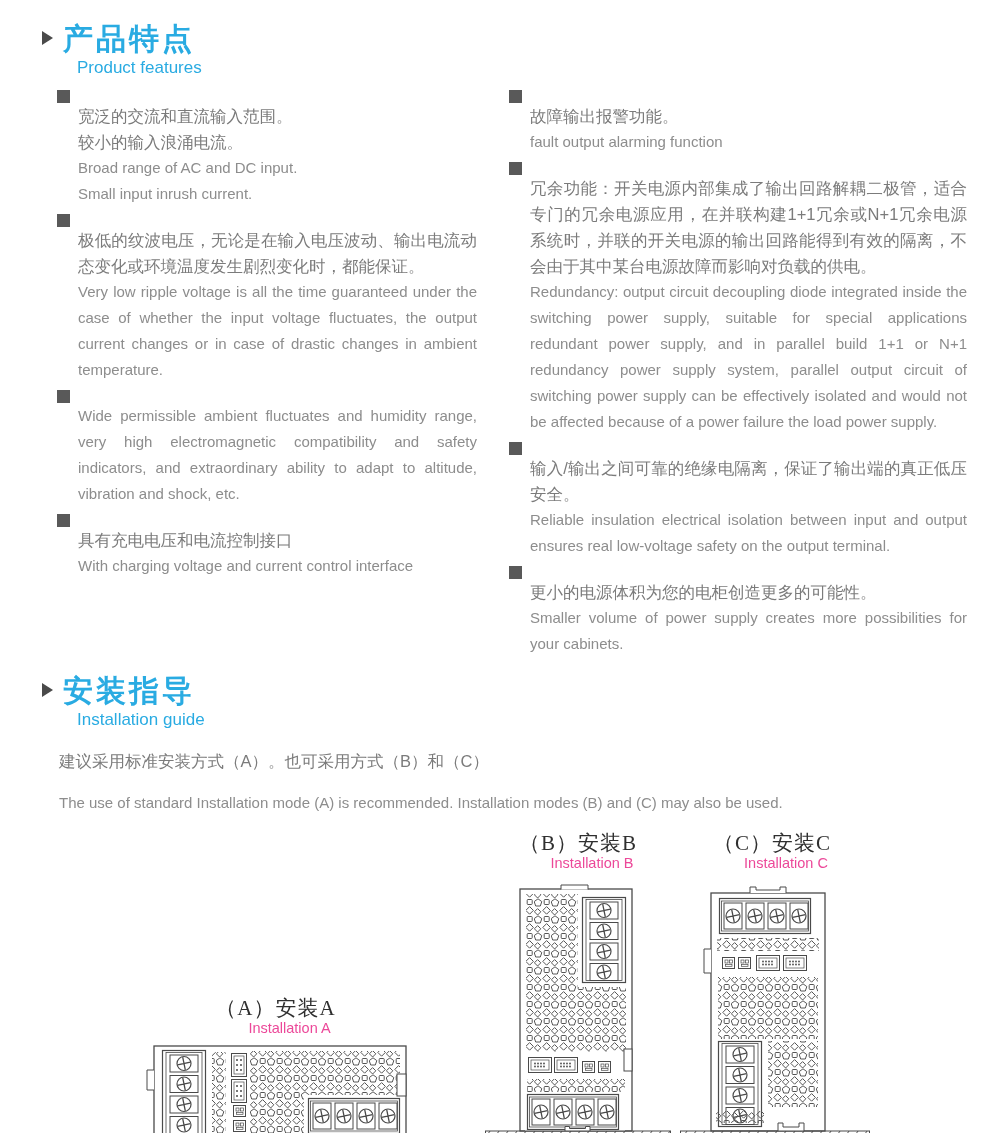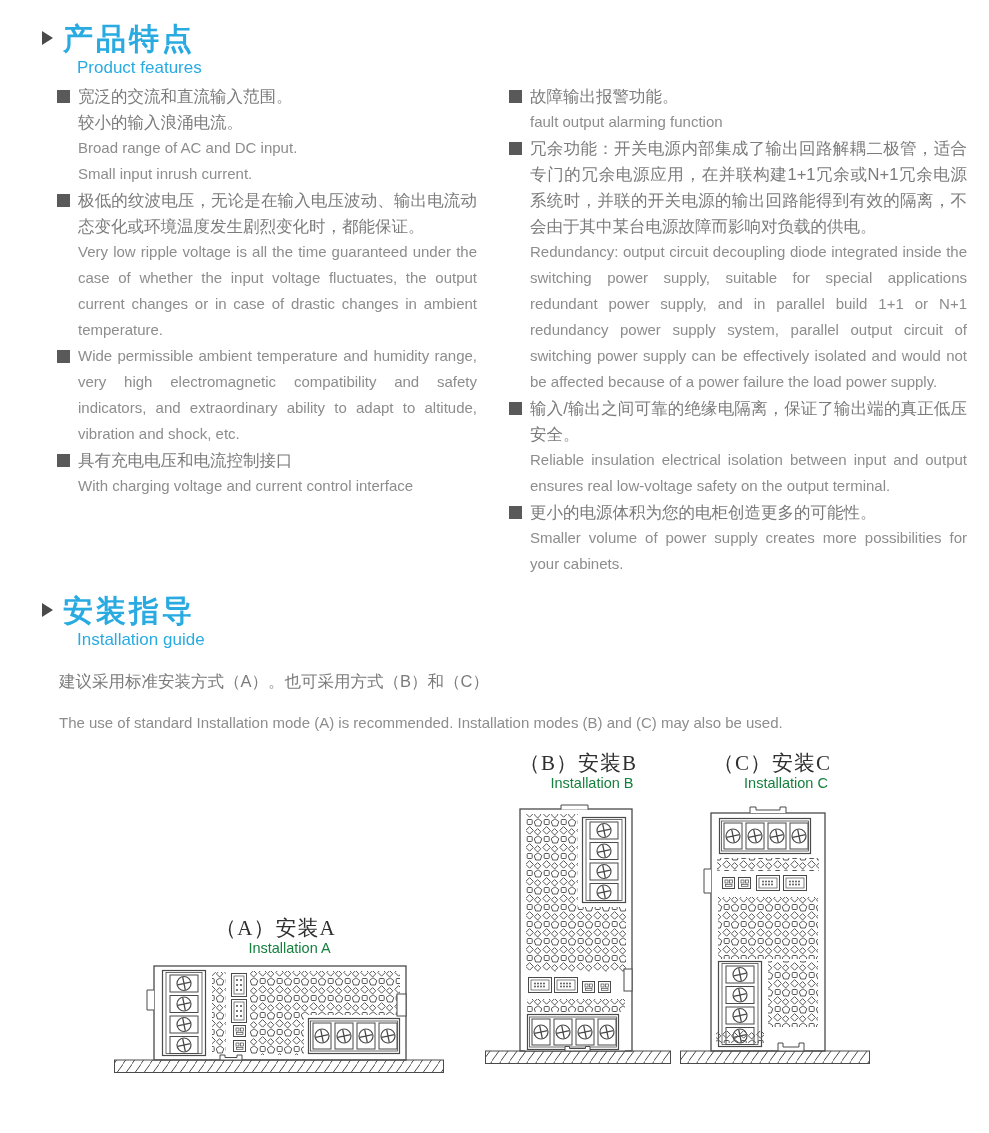--- a/index.html
+++ b/index.html
@@ -12,35 +12,35 @@
   .zh-title{margin:0;font-size:30px;line-height:36px;font-weight:bold;letter-spacing:3px;color:#29abe2;}
   .en-title{margin:0 0 0 14px;font-size:17px;line-height:22px;color:#29abe2;}
   
   .sec-features{padding-top:21px;}
   .cols{display:flex;gap:32px;padding:4px 0 0 57px;}
   .col{box-sizing:border-box;}
   .col.left{width:420px;}
   .col.right{width:458px;}
   .feat{display:flex;align-items:flex-start;}
   .bullet{flex:0 0 13px;height:13px;background:#595959;margin:7px 8px 0 0;}
-  .feat-text{flex:1;}
+  .feat-text{flex:1;margin-top:20px;}
   .feat-text p{margin:0;}
   .zh{font-size:16.5px;line-height:26px;color:#7b7b7b;text-align:justify;white-space:pre-line;}
   .en{font-size:15px;line-height:26px;color:#8d8d8d;text-align:justify;white-space:pre-line;}
   
   .sec-install{margin-top:16px;}
   .desc{padding-left:59px;margin-top:6px;}
   .desc .zh{text-align:left;}
   .desc .en{text-align:left;}
   
   .figures{position:relative;height:335px;margin-top:2px;}
   .fig{position:absolute;}
   .fig-label-zh{font-family:"Liberation Serif","DejaVu Serif",serif;font-size:21px;line-height:24px;
                 color:#2f2f2f;text-align:center;letter-spacing:1px;}
-  .fig-label-en{font-size:14.5px;line-height:17px;color:#15803d;text-align:center;transform:translateX(14px);}
+  .fig-label-en{font-size:14.5px;line-height:17px;color:#ec4899;text-align:center;transform:translateX(14px);}
   .fig svg{display:block;}
   #figA{left:108px;top:165px;width:335px;}
   #figB{left:478px;top:0;width:200px;}
   #figC{left:672px;top:0;width:200px;}
   #figA svg{margin:3px 0 0 6px;}
   #figB svg{margin:9px 0 0 5px;}
   #figC svg{margin:9px 0 0 8px;}
   .defs-svg{position:absolute;width:0;height:0;}
 </style>
 </head>
@@ -145,21 +145,21 @@
         <div class="feat">
           <span class="bullet"></span>
           <div class="feat-text">
             <p class="zh">极低的纹波电压，无论是在输入电压波动、输出电流动态变化或环境温度发生剧烈变化时，都能保证。</p>
             <p class="en">Very low ripple voltage is all the time guaranteed under the case of whether the input voltage fluctuates, the output current changes or in case of drastic changes in ambient temperature.</p>
           </div>
         </div>
         <div class="feat">
           <span class="bullet"></span>
           <div class="feat-text">
-            <p class="en">Wide permissible ambient temperature and humidity range, very high electromagnetic compatibility and safety indicators, and extraordinary ability to adapt to altitude, vibration and shock, etc.</p>
+            <p class="en">Wide permissible ambient fluctuates and humidity range, very high electromagnetic compatibility and safety indicators, and extraordinary ability to adapt to altitude, vibration and shock, etc.</p>
           </div>
         </div>
         <div class="feat">
           <span class="bullet"></span>
           <div class="feat-text">
             <p class="zh">具有充电电压和电流控制接口</p>
             <p class="en">With charging voltage and current control interface</p>
           </div>
         </div>
       </div>

